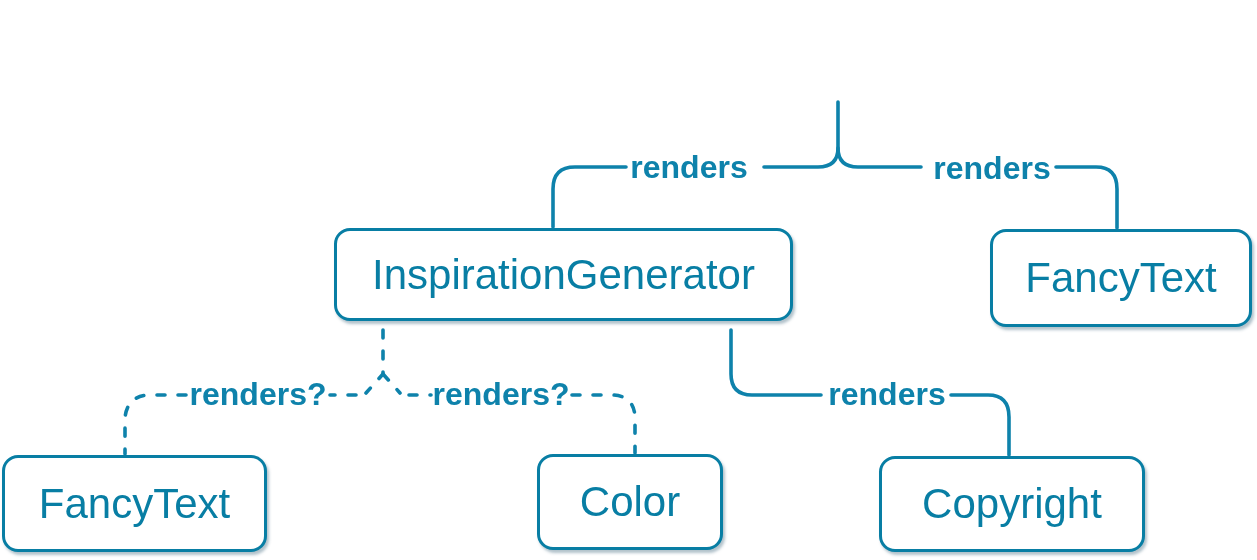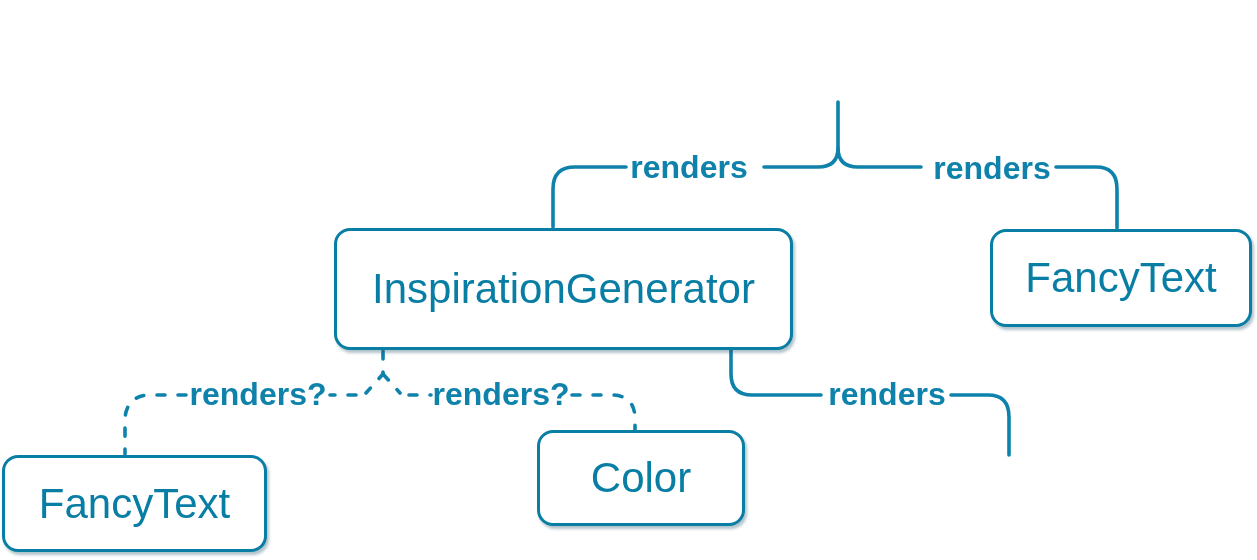--- a/index.html
+++ b/index.html
@@ -45,24 +45,24 @@
     box-shadow: 2px 3px 3px var(--shadow);
     display: flex;
     align-items: center;
     justify-content: center;
     color: var(--accent);
     font-size: 42px;
     line-height: 1;
     white-space: nowrap;
   }
   .node-app        { left: 760px; top: 7px;   width: 157px; height: 95px; }
-  .node-ig         { left: 334px; top: 228px; width: 459px; height: 122px; }
+  .node-ig         { left: 334px; top: 228px; width: 459px; height: 93px; }
   .node-ft-top     { left: 990px; top: 229px; width: 262px; height: 98px; }
   .node-ft-bottom  { left: 2px;   top: 455px; width: 265px; height: 97px; }
-  .node-color      { left: 537px; top: 430px; width: 208px; height: 96px; }
+  .node-color      { left: 537px; top: 454px; width: 186px; height: 96px; }
   .node-copyright  { left: 879px; top: 456px; width: 266px; height: 96px; }
   .edge-label {
     position: absolute;
     transform: translate(-50%, -50%);
     color: var(--edge);
     font-size: 32px;
     font-weight: bold;
     line-height: 1;
     white-space: nowrap;
   }
@@ -96,14 +96,17 @@
   </div>
   <div class="node node-ft-top">
     <span>FancyText</span>
   </div>
   <div class="node node-ft-bottom">
     <span>FancyText</span>
   </div>
   <div class="node node-color">
     <span>Color</span>
   </div>
+  <div class="node node-copyright">
+    <span>Copyright</span>
+  </div>
 
 </div>
 
 </body></html>

